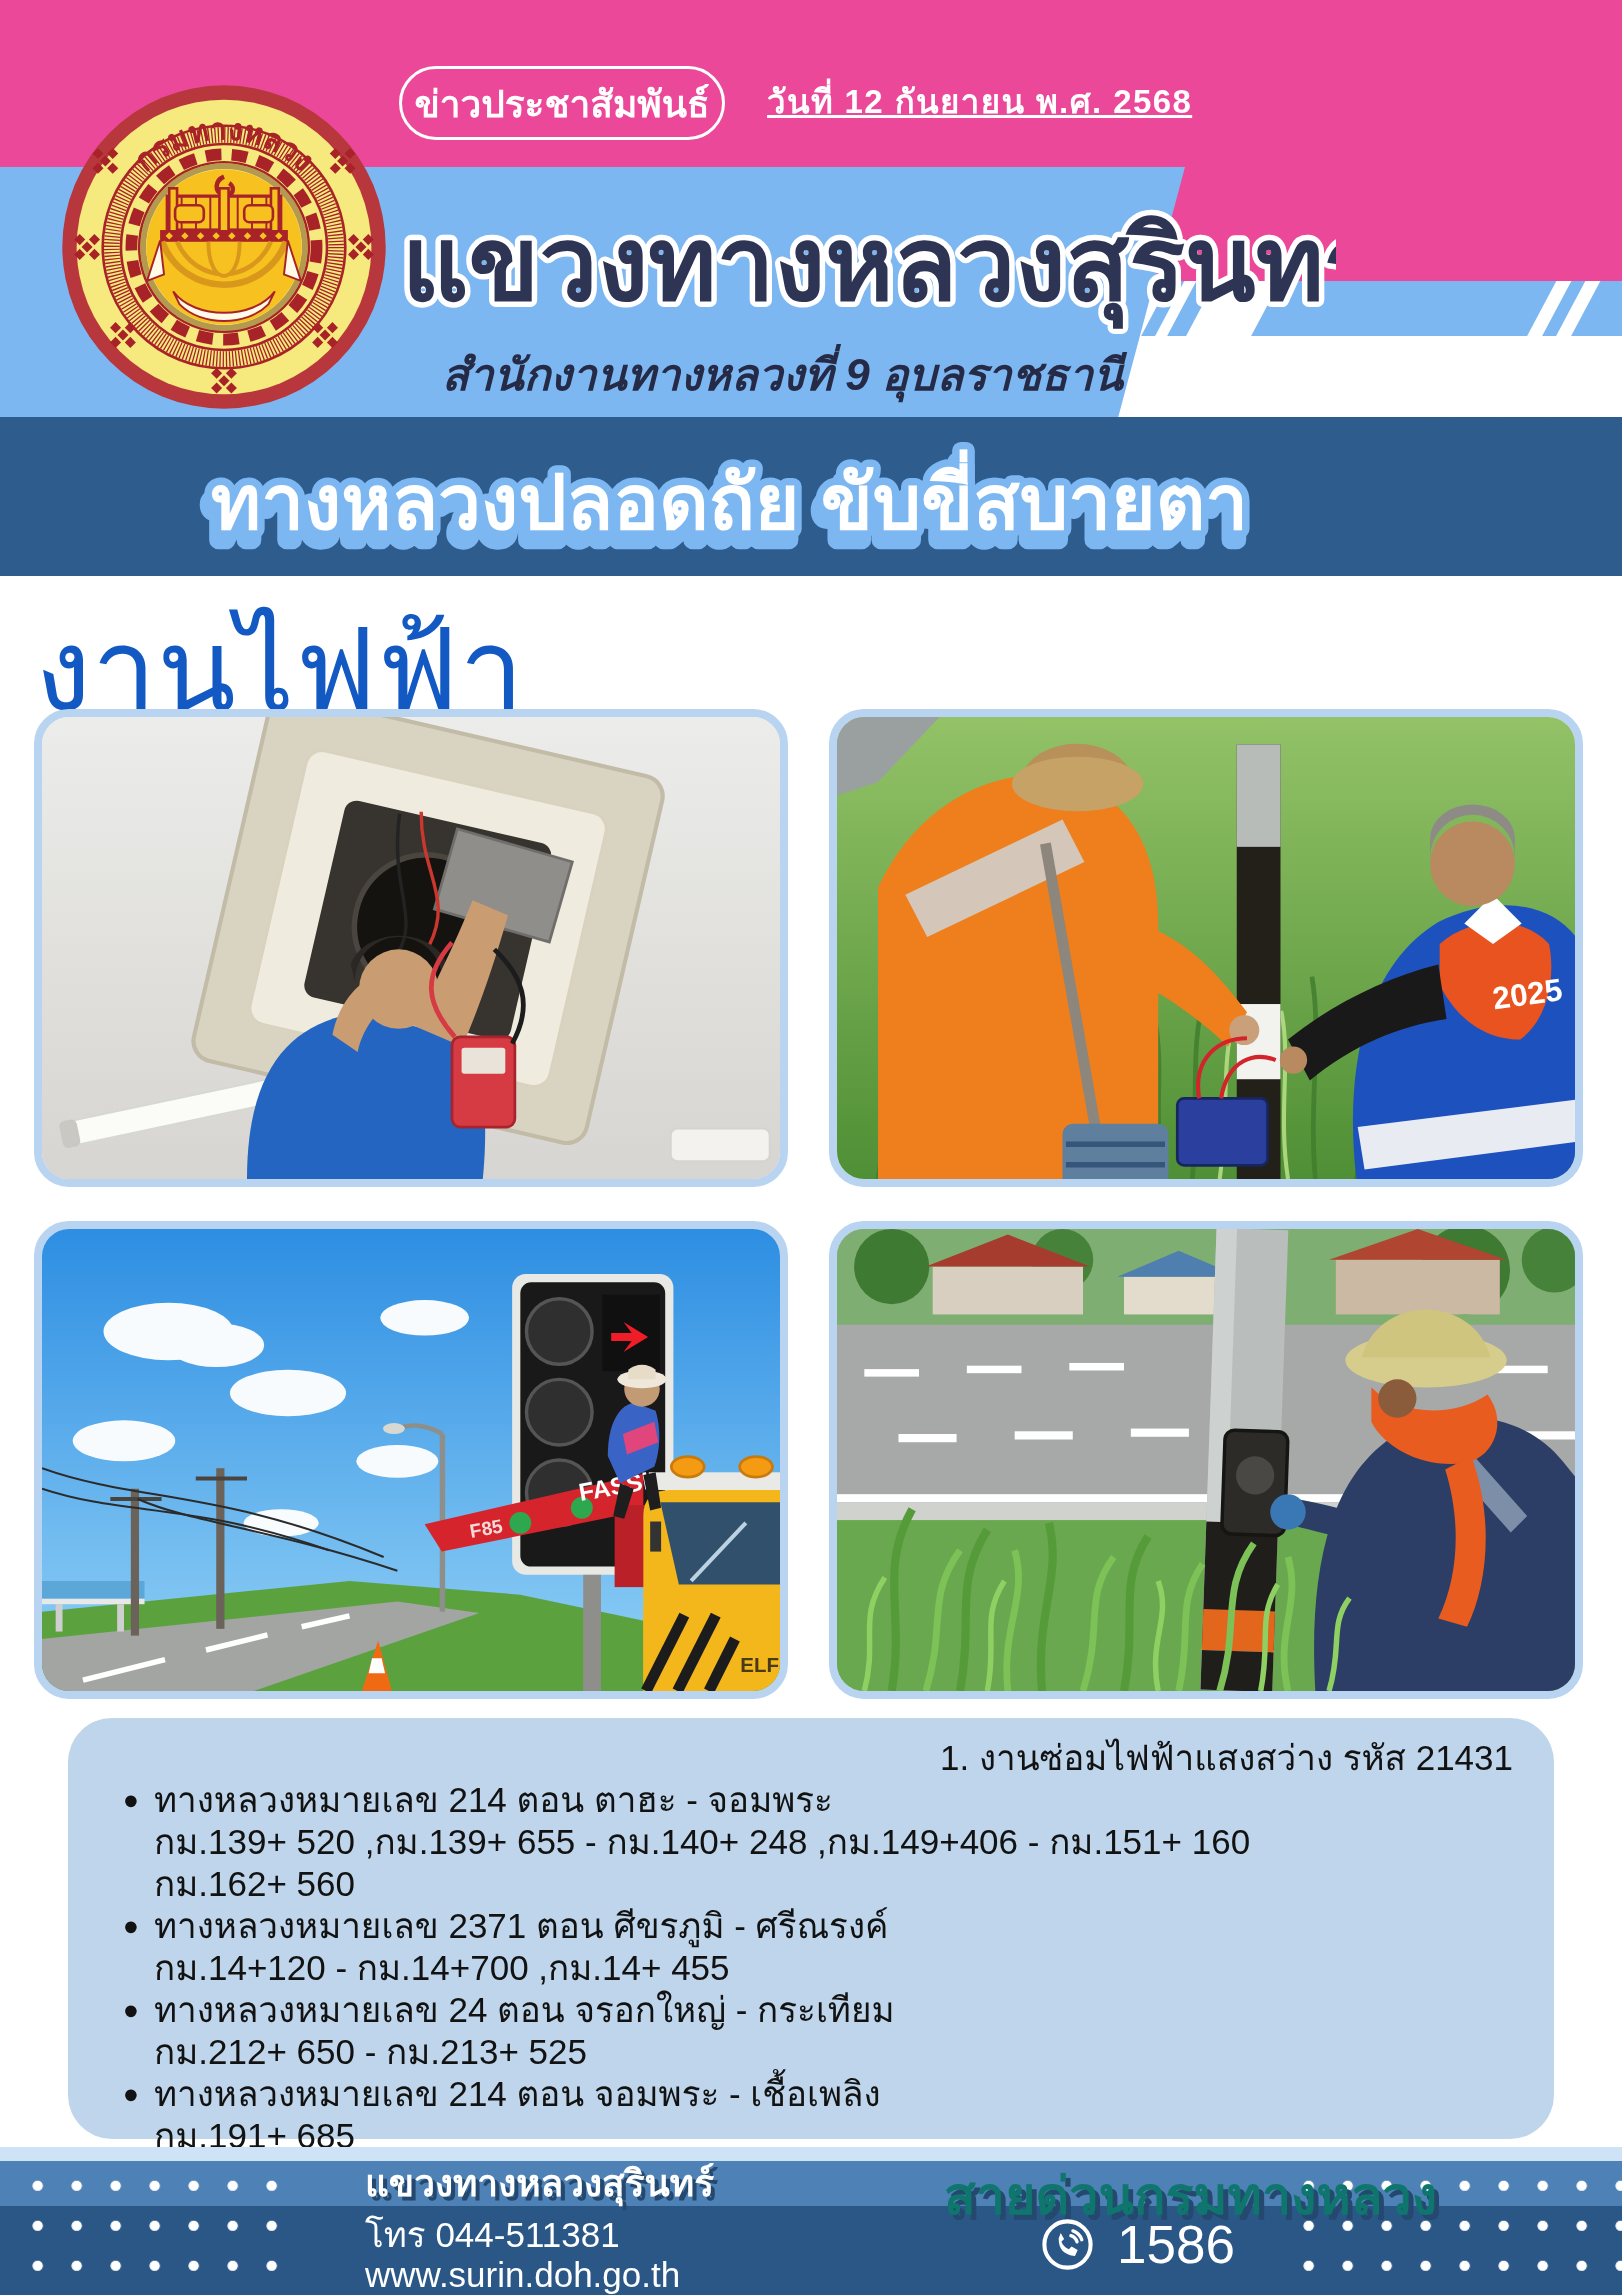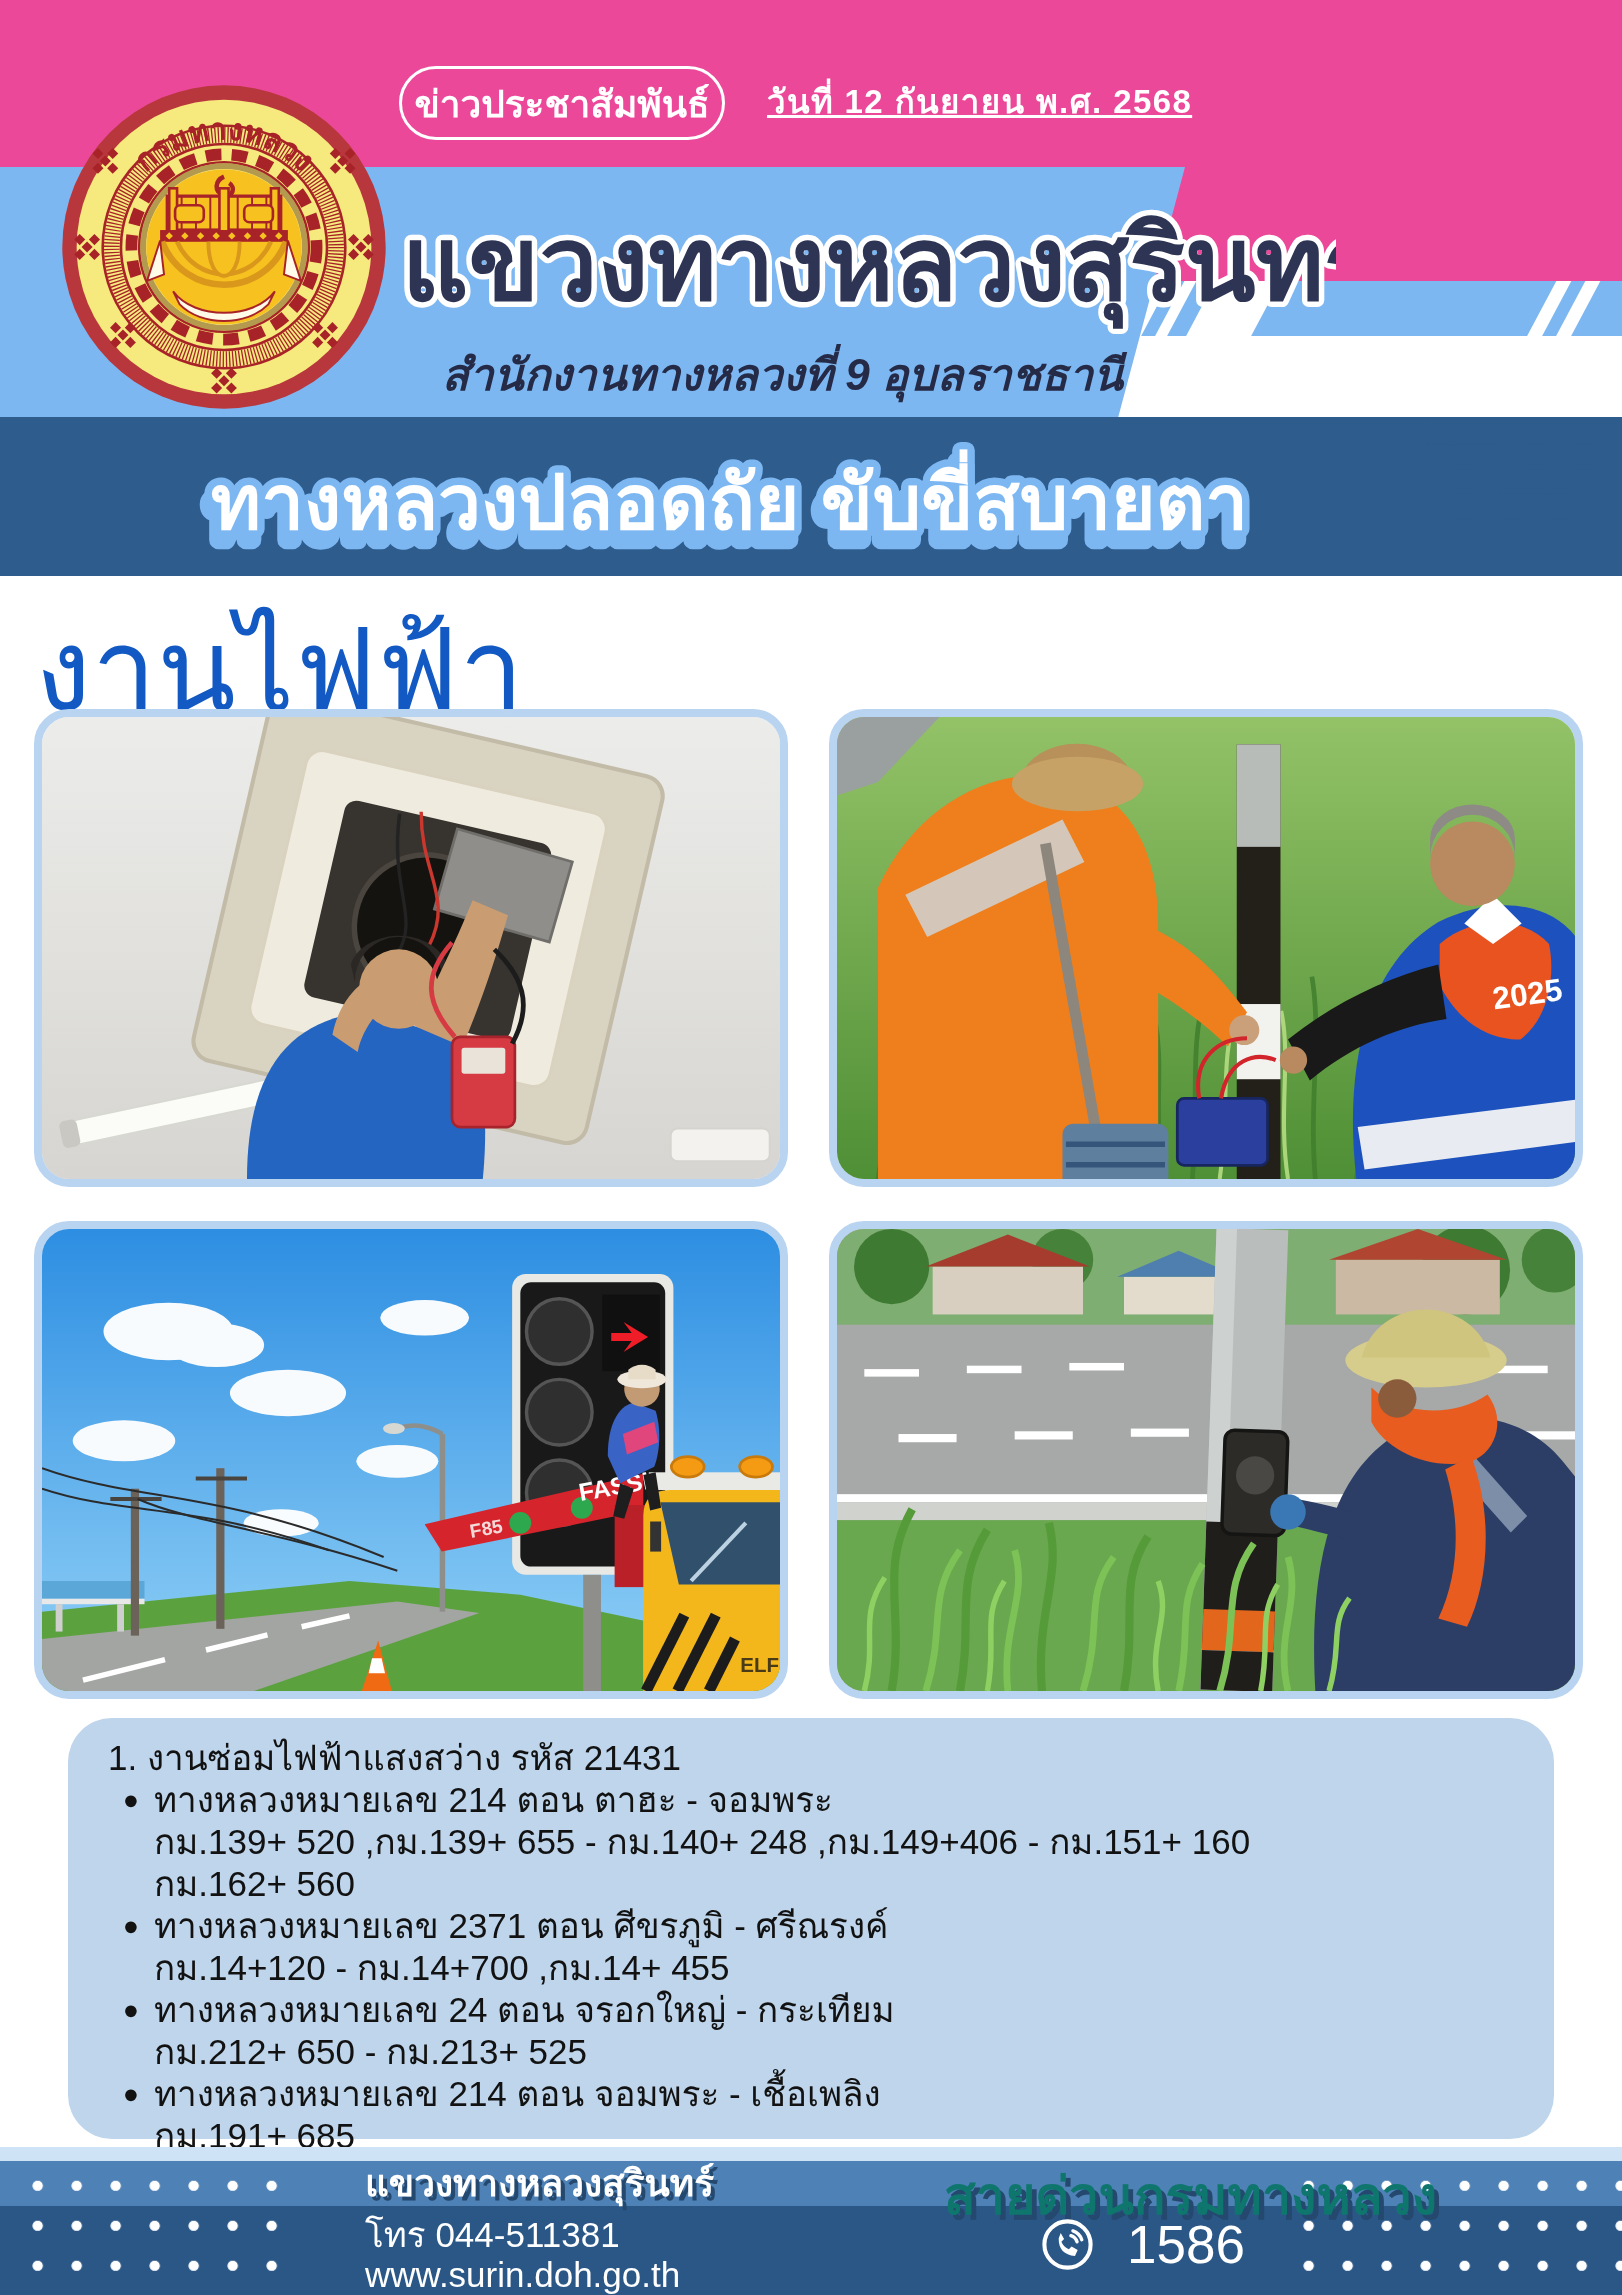--- a/index.html
+++ b/index.html
@@ -26,40 +26,40 @@
   .section-title{position:absolute;left:35px;top:578px;color:#1259c3;font-size:115px;font-weight:400;letter-spacing:0.7px;}
   
   .photo{position:absolute;width:754px;height:478px;border:8.9px solid #b9d4f1;border-radius:35px;
          overflow:hidden;background:#e6eef8;box-sizing:border-box;}
   .photo svg{display:block;width:100%;height:100%;}
   .p1{left:34px;top:709px;} .p2{left:829px;top:709px;}
   .p3{left:34px;top:1221px;} .p4{left:829px;top:1221px;}
   
   .panel{position:absolute;left:68px;top:1718px;width:1486px;height:421px;background:#bed5eb;border-radius:44px;
          box-sizing:border-box;padding:19px 41px 0 40px;color:#121212;}
-  .panel .heading{font-size:35px;line-height:42px;}
+  .panel .heading{font-size:35px;line-height:42px;text-align:right;}
   .panel .route-line{display:flex;font-size:35px;line-height:42px;}
   .panel .bullet{width:46px;text-align:center;font-size:27px;}
   .panel .loc-line{font-size:35px;line-height:42px;padding-left:46px;}
   
   .footer{position:absolute;left:0;top:2147px;width:1623px;height:149px;}
   .f-light{position:absolute;left:0;top:0;width:100%;height:13.6px;background:#cfe3f7;}
   .f-mid{position:absolute;left:0;top:13.6px;width:100%;height:46px;background:#4e81b5;}
   .f-dark{position:absolute;left:0;top:59px;width:100%;height:89px;background:#2b5787;}
   .dots{position:absolute;background-image:radial-gradient(circle,#ffffff 4.8px,transparent 5.5px);
         background-size:39px 40px;background-position:8.2px 6.8px;}
   .dots-left{left:10.2px;top:12.3px;width:293px;height:136px;}
   .dots-right{left:1281px;top:12.3px;width:341px;height:136px;}
   .f-office{position:absolute;left:365px;top:5.5px;color:#ffffff;font-size:37px;font-weight:bold;
             text-shadow:4.1px 4.1px 0 #24486e;}
   .f-phone{position:absolute;left:365px;top:60px;color:#ffffff;font-size:35px;}
   .f-web{position:absolute;left:365px;top:108px;color:#ffffff;font-size:35px;}
   .f-hotline{position:absolute;left:944px;top:7px;color:#0f766e;font-size:52px;font-weight:bold;
              text-shadow:4.8px 4.8px 0 #24486e;}
-  .f-number-row{position:absolute;left:1041px;top:67px;display:flex;align-items:center;gap:33px;color:#fff;}
+  .f-number-row{position:absolute;left:1041px;top:67px;display:flex;align-items:center;gap:23px;color:#fff;}
   .f-number{font-size:53px;color:#ffffff;}
 </style>
 </head>
 <body>
 
 <div class="page">
 
   <div class="hdr">
     <div class="white-wedge"></div>
 

